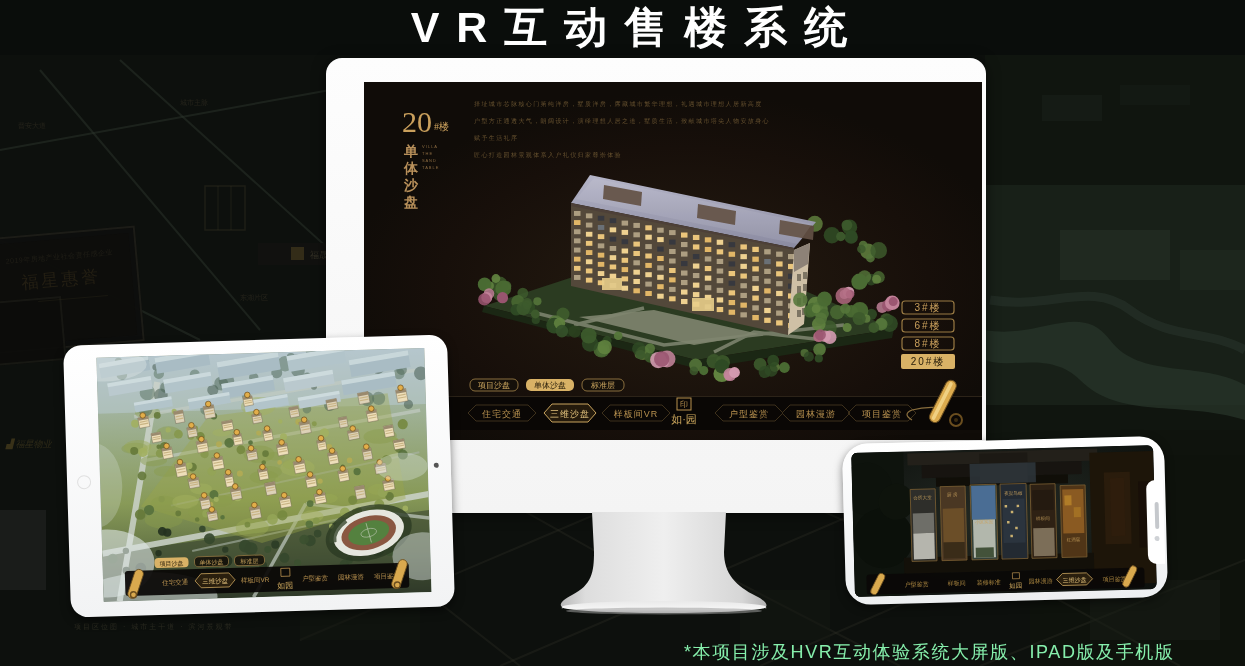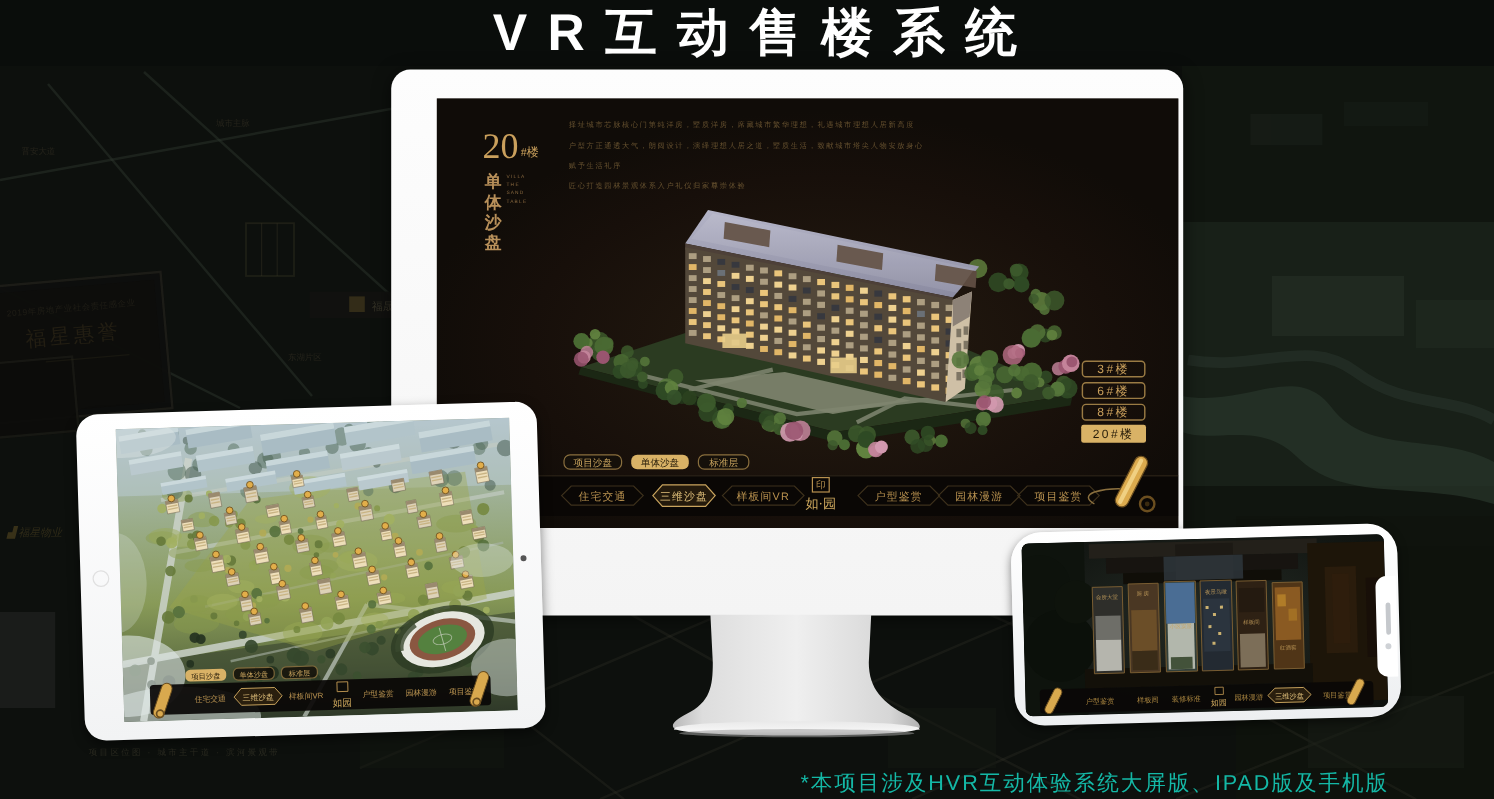--- a/index.html
+++ b/index.html
@@ -1246,15 +1246,15 @@
       <circle cx="30" cy="238" r="3" fill="none" stroke="#6b4e1f" stroke-width="1.4"></circle>
       <rect x="292" y="210" width="9" height="30" rx="4.5" transform="rotate(20 296 225)" fill="#d9a94e" stroke="#6b4e1f" stroke-width="0.8"></rect>
       <circle cx="294" cy="236" r="3" fill="none" stroke="#6b4e1f" stroke-width="1.4"></circle>
     </g>
   </svg>
   </div>
 
   <div class="abs" style="left:10px;top:130px;width:12px;height:12px;border:1px solid #e0e0e0;border-radius:50%;"></div>
 </div>
 
-<div class="abs" style="left:667px;top:640px;color:#14b8a6;font-size:18px;letter-spacing:1.6px;">*本项目涉及HVR互动体验系统大屏版、IPAD版及手机版</div>
+<div class="abs" style="left:684px;top:640px;color:#86efac;font-size:18px;letter-spacing:1.6px;">*本项目涉及HVR互动体验系统大屏版、IPAD版及手机版</div>
 
 </div>
 
 </body></html>

